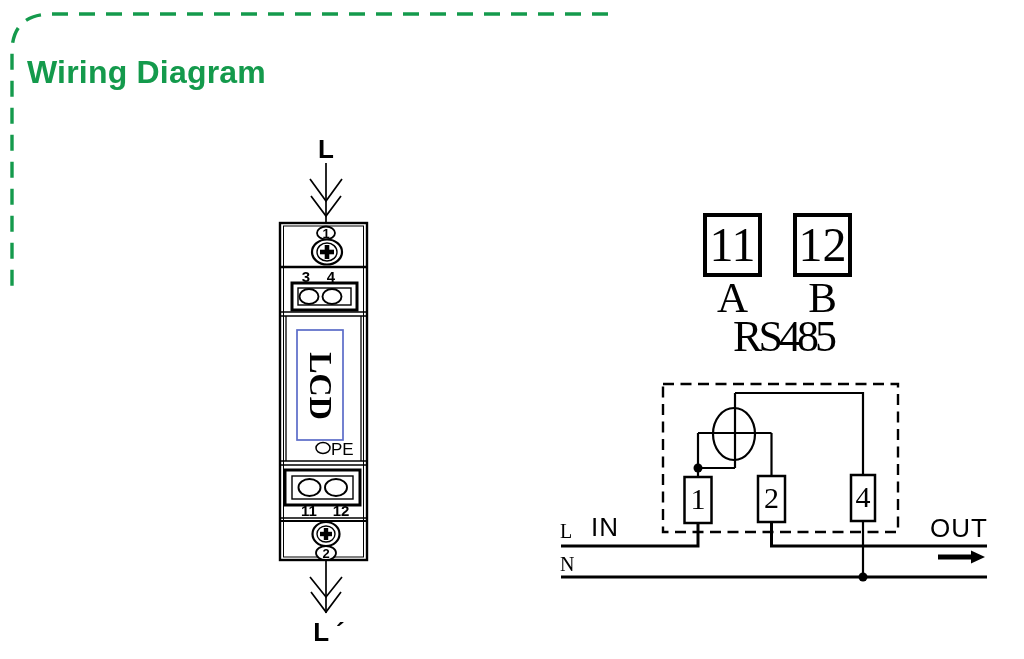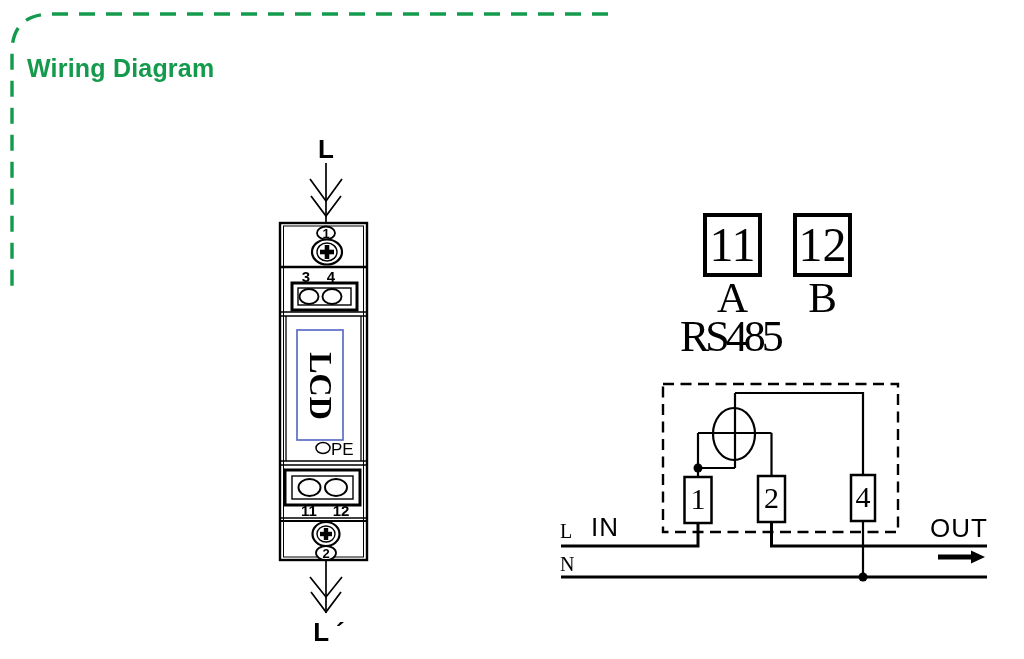--- a/index.html
+++ b/index.html
@@ -1,36 +1,36 @@
 <!DOCTYPE html>
 <html><head>
 <meta charset="utf-8">
 <style>
   html,body{margin:0;padding:0;background:#fff;}
   .stage{position:relative;width:1024px;height:659px;background:#ffffff;overflow:hidden;
          font-family:"Liberation Sans",sans-serif;color:#000;}
   .abs{position:absolute;}
   
   .border-svg{left:0;top:0;pointer-events:none;}
-  .page-title{left:27px;top:54px;font-size:25px;font-weight:bold;color:#149a4c;letter-spacing:.2px;}
+  .page-title{left:27px;top:54px;font-size:32px;font-weight:bold;color:#149a4c;letter-spacing:.2px;}
   
   text{fill:#000;}
   .t-bold26{font:bold 26px "Liberation Sans",sans-serif;}
   .t-bold15{font:bold 15px "Liberation Sans",sans-serif;}
   .t-bold13{font:bold 13px "Liberation Sans",sans-serif;}
   .t-lcd{font:bold 32px "Liberation Serif",serif;}
   .t-pe{font:17px "Liberation Sans",sans-serif;}
   .t-serif20{font:20px "Liberation Serif",serif;}
   .t-serif30{font:30px "Liberation Serif",serif;}
   .t-sans26{font:26px "Liberation Sans",sans-serif;letter-spacing:1px;}
   
   .rs-box{width:51px;height:56px;border:4px solid #000;display:flex;align-items:center;justify-content:center;
           font:48px "Liberation Serif",serif;line-height:1;}
   .rs-wire-label{width:59px;text-align:center;font:43px "Liberation Serif",serif;line-height:1;}
-  .rs-bus-label{width:206px;text-align:left;font:44px "Liberation Serif",serif;letter-spacing:-4px;line-height:1;}
+  .rs-bus-label{width:206px;text-align:center;font:44px "Liberation Serif",serif;letter-spacing:-4px;line-height:1;}
 </style>
 </head>
 <body>
 
 <div class="stage">
 
   <svg class="abs border-svg" width="1024" height="659" viewBox="0 0 1024 659">
     <path d="M 608 14 H 52 Q 12 14 12 52 V 291" fill="none" stroke="#149a4c" stroke-width="3.4" stroke-dasharray="16 11"></path>
   </svg>
 

